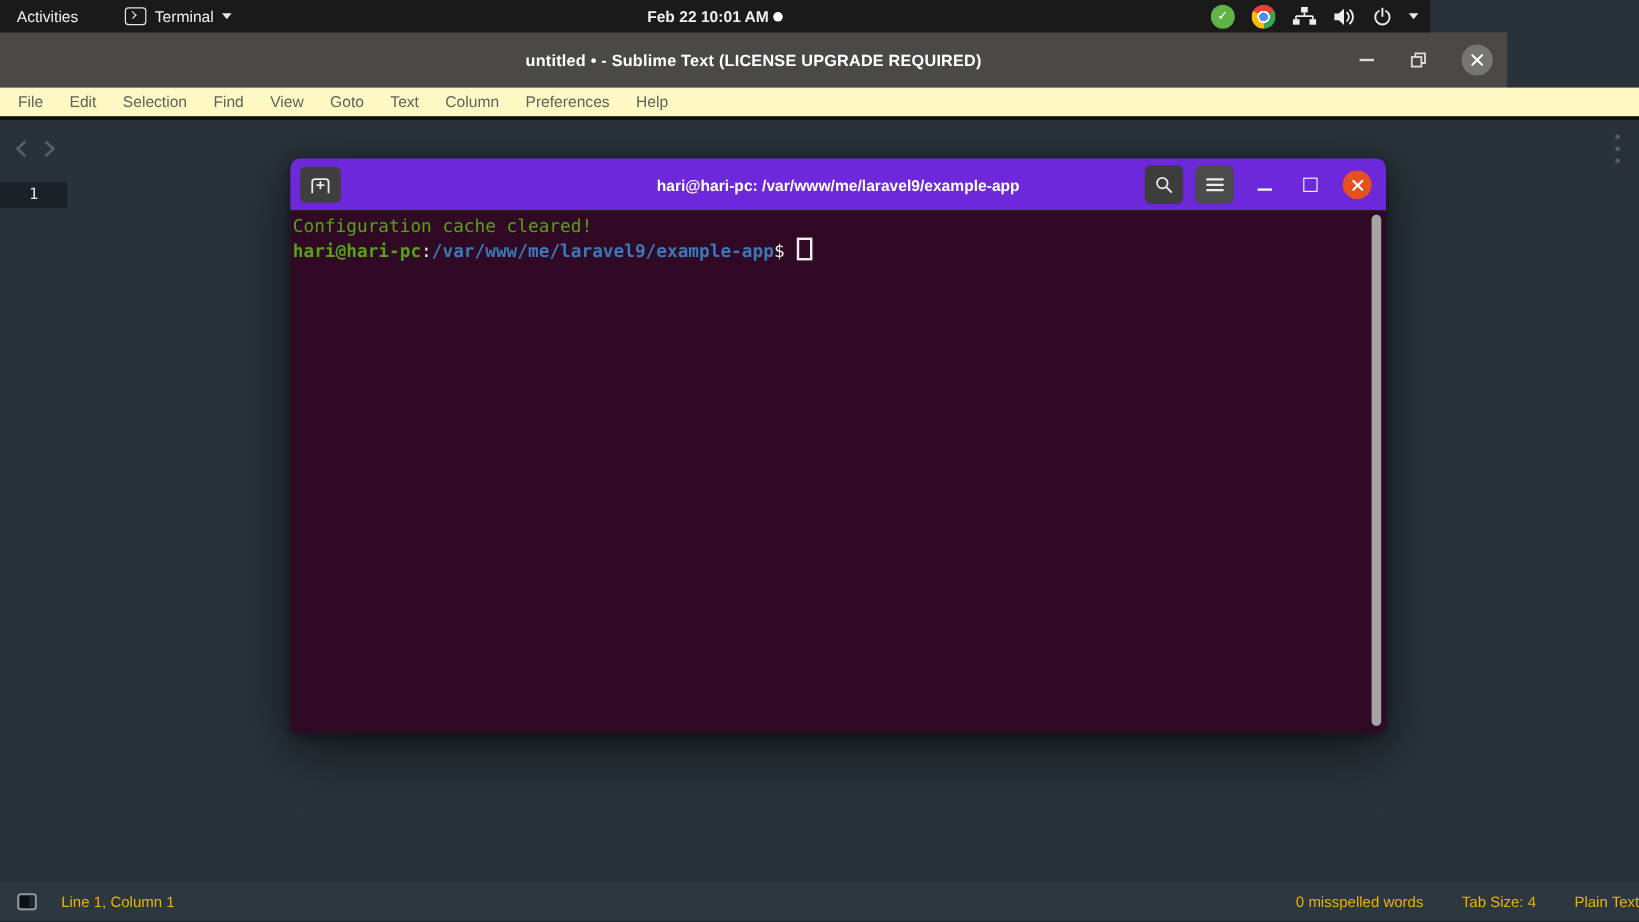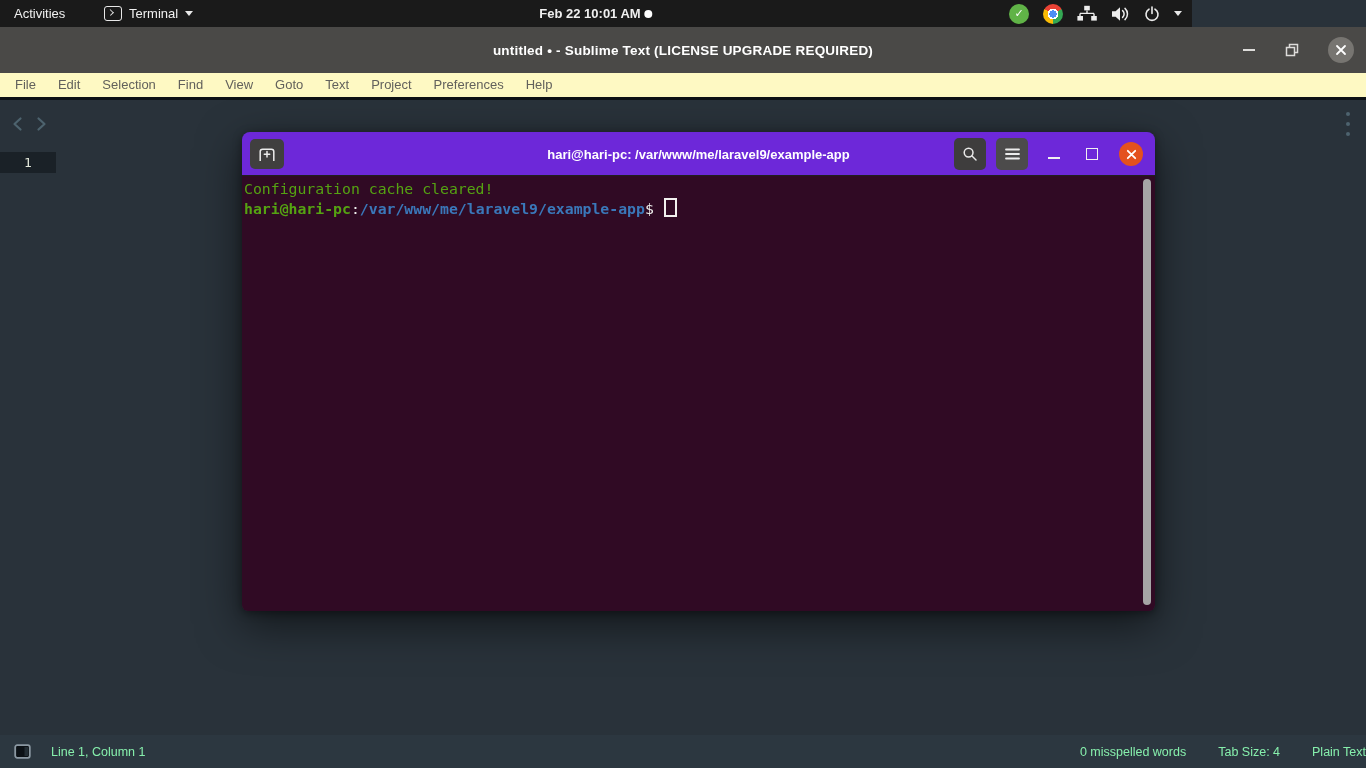--- a/index.html
+++ b/index.html
@@ -23,21 +23,21 @@
   .tb-dot{width:8px;height:8px;border-radius:50%;background:#ffffff;}
   .tb-tray{position:absolute;right:10px;top:0;height:27px;display:flex;align-items:center;gap:14px;}
   .badge-check{width:20px;height:20px;border-radius:50%;background:#60b347;color:#fff;
     font-size:11px;font-weight:700;display:flex;align-items:center;justify-content:center;}
   .chrome-ic{width:20px;height:20px;border-radius:50%;
     background:
       radial-gradient(circle at 50% 50%, #4e8df5 0 3.6px, #ffffff 3.6px 5.2px, rgba(0,0,0,0) 5.2px),
       conic-gradient(from -60deg, #e94235 0 120deg, #34a853 120deg 240deg, #fbbc05 240deg 360deg);}
   .tray-svg{display:block;}
   
-  .st-titlebar{position:absolute;left:0;top:27px;width:1366px;height:46px;background:#4a4947;
+  .st-titlebar{position:absolute;left:0;top:27px;width:1256px;height:46px;background:#4a4947;
     display:flex;align-items:center;justify-content:center;z-index:10;}
   .st-title{color:#ffffff;font-weight:700;font-size:13.5px;letter-spacing:.2px;}
   .st-controls{position:absolute;right:12px;top:0;height:46px;display:flex;align-items:center;}
   .st-min{width:12px;height:2px;background:#dddcda;margin-right:30px;}
   .st-restore{margin-right:28px;}
   .st-close{width:26px;height:26px;border-radius:50%;background:#777571;display:flex;
     align-items:center;justify-content:center;}
   
   .menubar{position:absolute;left:0;top:73px;width:1366px;height:24px;background:#fef9c3;
     display:flex;align-items:center;padding-left:4px;box-sizing:border-box;z-index:10;}
@@ -46,21 +46,21 @@
   
   .editor{position:absolute;left:0;top:100px;width:1366px;height:635px;background:#29323a;}
   .nav-arrows{position:absolute;left:12px;top:16px;display:flex;gap:13px;}
   .kebab{position:absolute;right:16px;top:12px;display:flex;flex-direction:column;gap:6px;align-items:center;}
   .kebab i{width:4px;height:4px;border-radius:50%;background:#4d636e;display:block;}
   .gutter-row{position:absolute;left:0;top:52px;width:56px;height:21px;background:#1a2127;
     display:flex;align-items:center;justify-content:center;}
   .gutter-num{font-family:"DejaVu Sans Mono",monospace;font-size:13px;color:#e2e7da;}
   
   .statusbar{position:absolute;left:0;top:735px;width:1366px;height:33px;background:#2c3740;
-    color:#86efac;font-size:12.5px;display:flex;align-items:center;z-index:10;}
+    color:#eab308;font-size:12.5px;display:flex;align-items:center;z-index:10;}
   .sb-left{display:flex;align-items:center;gap:20px;padding-left:14px;}
   .sb-right{margin-left:auto;display:flex;align-items:center;gap:32px;}
   
   .terminal{position:absolute;left:242px;top:132px;width:913px;height:479px;z-index:30;
     border-radius:8px 8px 6px 6px;box-shadow:0 14px 44px rgba(0,0,0,.55),0 2px 10px rgba(0,0,0,.4);}
   .t-titlebar{position:absolute;left:0;top:0;width:100%;height:44px;background:#6d28d9;
     border-radius:8px 8px 0 0;border-bottom:1px solid #201f1f;box-sizing:border-box;}
   .t-title{position:absolute;left:0;right:0;top:0;height:44px;display:flex;align-items:center;
     justify-content:center;color:#ffffff;font-weight:700;font-size:13px;pointer-events:none;}
   .t-newtab{position:absolute;left:8px;top:7px;width:34px;height:30px;background:#403f3f;
@@ -144,21 +144,21 @@
   </div>
 
   <div class="menubar">
       <span class="mitem">File</span>
       <span class="mitem">Edit</span>
       <span class="mitem">Selection</span>
       <span class="mitem">Find</span>
       <span class="mitem">View</span>
       <span class="mitem">Goto</span>
       <span class="mitem">Text</span>
-      <span class="mitem">Project</span>
+      <span class="mitem">Column</span>
       <span class="mitem">Preferences</span>
       <span class="mitem">Help</span>
     </div>
   <div class="menushadow"></div>
 
   <div class="editor">
     <div class="nav-arrows">
       <svg width="11" height="16" viewBox="0 0 11 16">
         <polyline points="8.5,2.5 2.5,8 8.5,13.5" stroke="#4d636e" stroke-width="2.2" fill="none" stroke-linecap="round" stroke-linejoin="round"></polyline>
       </svg>

